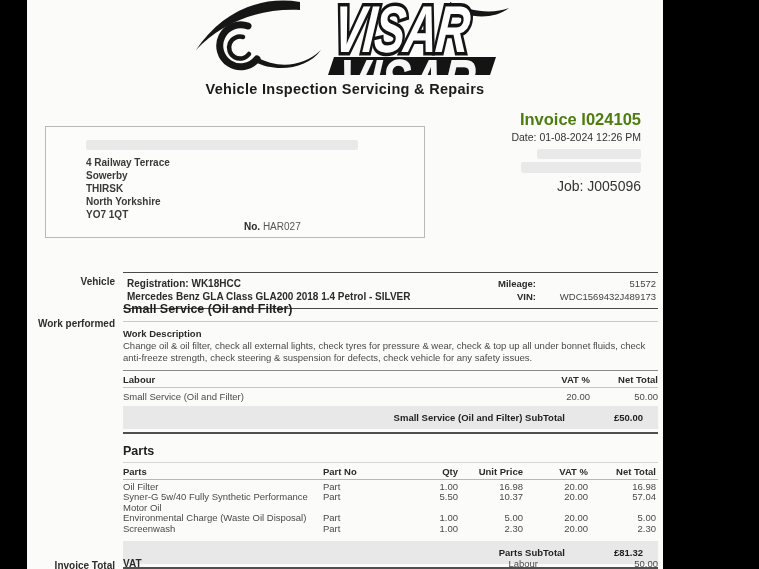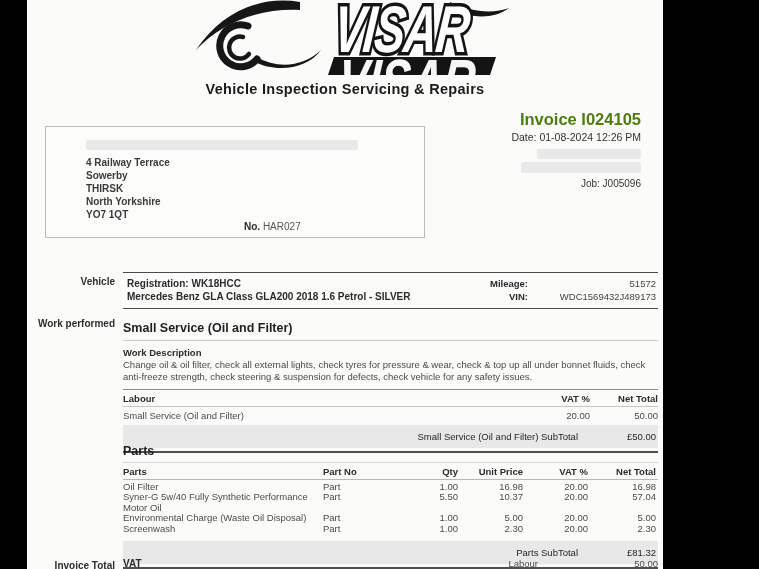--- a/index.html
+++ b/index.html
@@ -22,56 +22,56 @@
                 color:#3a3a3a; line-height:13px; }
   .addr-no { position:absolute; left:198px; top:94px; font-size:10px; color:#555; }
   .addr-no b { color:#2b2b2b; }
 
   
   .inv-meta { position:absolute; top:109px; right:22px; width:240px; text-align:right; }
   .inv-title { font-size:16.5px; font-weight:bold; color:#4d7c0f; line-height:20px; }
   .inv-date { font-size:10.5px; color:#333; line-height:13px; margin-top:2px; }
   .meta-redact-1 { width:104px; height:10px; margin:5px 0 0 auto; }
   .meta-redact-2 { width:120px; height:11px; margin:3px 0 0 auto; }
-  .inv-job { font-size:10px; color:#333; margin-top:5px; }
+  .inv-job { font-size:14px; color:#333; margin-top:5px; }
 
   
   .gutter { position:absolute; left:0; width:88px; text-align:right;
             font-size:10px; font-weight:600; color:#2e2e2e; }
 
   
   .vehicle-block { position:absolute; left:96px; top:272px; width:535px;
                    border-top:1.5px solid #4a4a4a; border-bottom:1.5px solid #4a4a4a;
                    padding:4px 2px 5px 4px; display:flex; }
   .veh-left { width:57%; font-size:10px; font-weight:bold; color:#2b2b2b; line-height:13px; }
   .veh-right { width:43%; font-size:9.5px; line-height:13px; }
-  .veh-kv { display:grid; grid-template-columns:1fr 120px; column-gap:8px; }
+  .veh-kv { display:grid; grid-template-columns:1fr 120px; }
   .veh-kv .k { text-align:right; font-weight:bold; color:#2b2b2b; }
   .veh-kv .v { text-align:right; color:#444; }
 
   
-  .work-block { position:absolute; left:96px; top:320px; width:535px; }
+  .work-block { position:absolute; left:96px; top:301px; width:535px; }
   .service-title { font-size:12.5px; font-weight:bold; color:#1f1f1f; line-height:16px;
                    padding-bottom:4px; border-bottom:1px solid #c9c9c9; }
   .wd-label { margin-top:6px; font-size:9.5px; font-weight:bold; color:#2b2b2b; line-height:11px; }
   .wd-text { font-size:9.5px; color:#4a4a4a; line-height:12px; margin-top:1px; }
 
   .labour-table { margin-top:6px; }
   .grid-labour { display:grid; grid-template-columns:1fr 65px 68px; }
   .grid-parts  { display:grid; grid-template-columns:200px 78px 57px 65px 65px 68px; }
   .grid-subtotal { display:grid; grid-template-columns:1fr 68px; }
   .thead { font-size:9.5px; font-weight:bold; color:#2b2b2b; }
   .labour-head { border-top:1px solid #8c8c8c; padding:3px 0 2px; border-bottom:1px solid #c6c6c6; }
   .num { text-align:right; }
   .labour-row, .parts-row { font-size:9.5px; color:#4a4a4a; }
   .labour-row { padding:3px 0 4px; }
   .parts-row { line-height:10.4px; }
   .labour-row .vat, .labour-row .net,
   .parts-row .qty, .parts-row .unit_price, .parts-row .vat, .parts-row .net { text-align:right; }
-  .subtotal-band { background:#e8e8e8; padding:6px 2px; font-size:9.5px; font-weight:normal; color:#1f1f1f; }
+  .subtotal-band { background:#e8e8e8; padding:6px 15px; font-size:9.5px; font-weight:bold; color:#1f1f1f; }
   .subtotal-band .lbl { text-align:right; padding-right:10px; }
   .subtotal-band .val { text-align:right; }
   .heavy-line { border-top:2px solid #4f4f4f; margin-top:3px; }
 
   
   .parts-block { position:absolute; left:96px; top:444px; width:535px; }
   .parts-title { font-size:12.5px; font-weight:bold; color:#1f1f1f; line-height:15px;
                  padding-bottom:3px; border-bottom:1px solid #d6d6d6; }
   .parts-head { margin-top:3px; padding-bottom:2px; border-bottom:1px solid #b8b8b8; }
   .parts-rows { padding-top:2px; }
@@ -132,21 +132,21 @@
       <div class="inv-date">Date: 01-08-2024 12:26 PM</div>
       <div class="redacted meta-redact-1"></div>
       <div class="redacted meta-redact-2"></div>
       <div class="inv-job">Job: J005096</div>
     </div>
 
     <div class="gutter" style="top:276px;">Vehicle</div>
     <div class="vehicle-block">
       <div class="veh-left">
         <div>Registration: WK18HCC</div>
-        <div>Mercedes Benz GLA Class GLA200 2018 1.6 Petrol - SILVER</div>
+        <div>Mercedes Benz GLA Class GLA200 2018 1.4 Petrol - SILVER</div>
       </div>
       <div class="veh-right">
         <div class="veh-kv">
           <span class="k">Mileage:</span>
           <span class="v">51572</span>
         </div>
         <div class="veh-kv">
           <span class="k">VIN:</span>
           <span class="v">WDC1569432J489173</span>
         </div>

